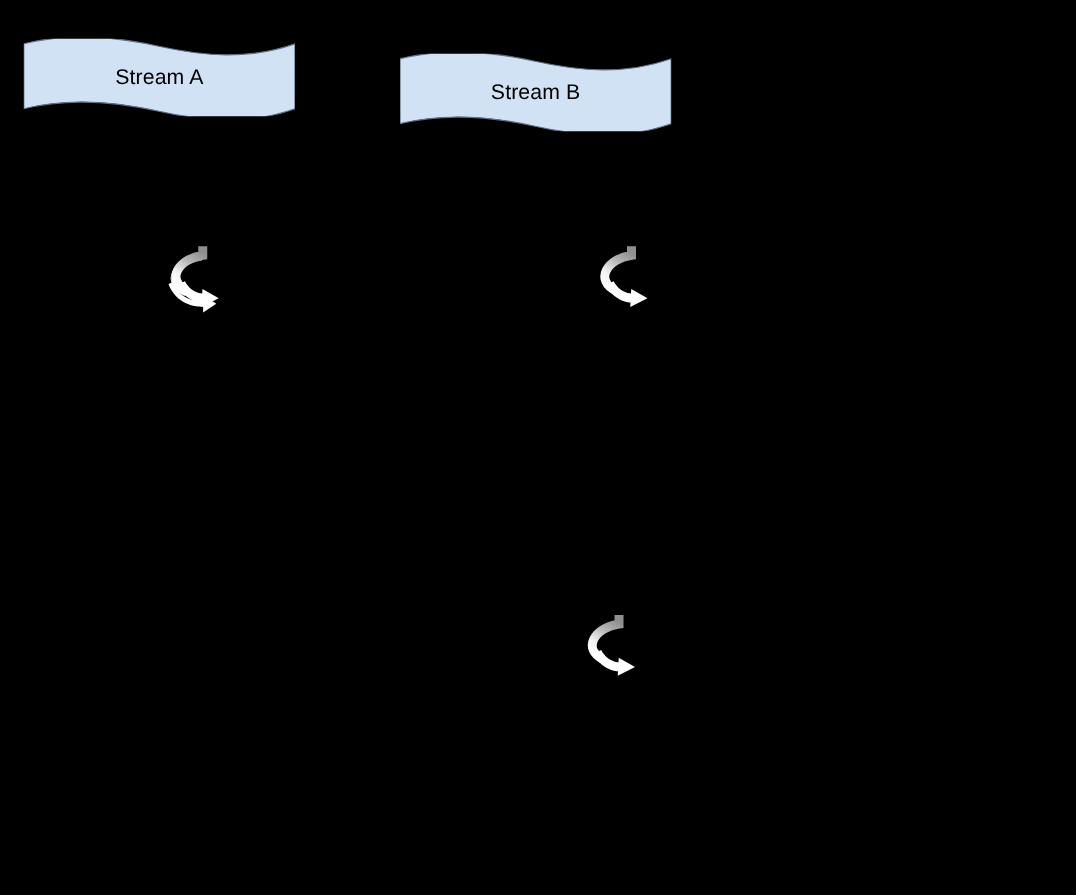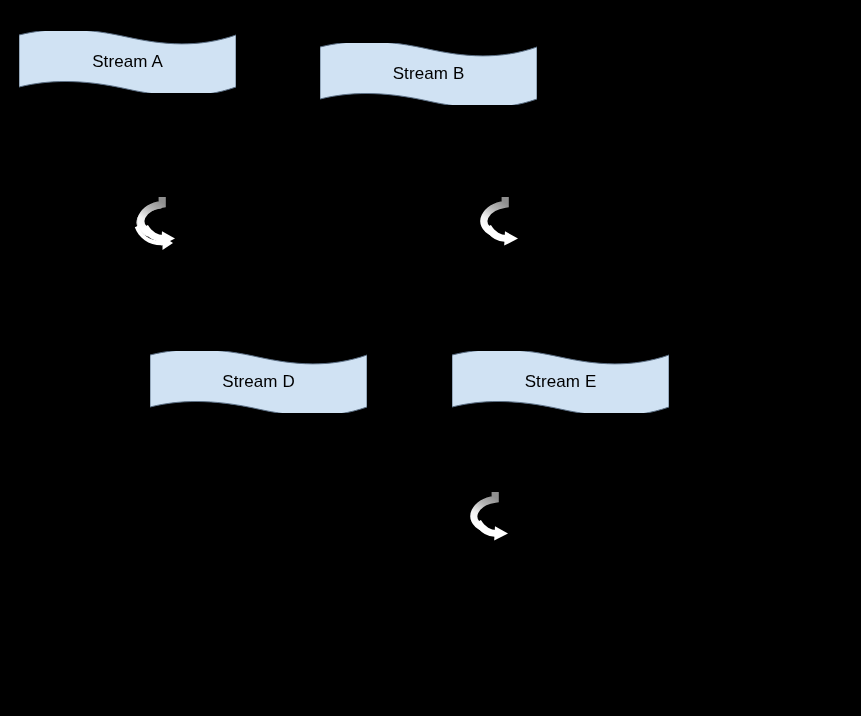--- a/index.html
+++ b/index.html
@@ -71,33 +71,21 @@
   </div>
 
   <div class="wave-node" id="node-1" style="left: 320px; top: 43px; padding-left: 48px;">
     <svg viewBox="0 0 217 62" preserveAspectRatio="none">
       <path d="M0,4 C36,-5 72,-2 108,6 C144,14 180,17 217,4 L217,56 C180,69 144,66 108,58 C72,50 36,47 0,56 Z" fill="#d0e2f3" stroke="#5d7085" stroke-width="1"></path>
     </svg>
     <div class="wave-label" style="color: rgb(0, 0, 0);">Stream B</div>
   </div>
 
 
-  <div class="wave-node" id="node-3" style="left: 150px; top: 351px;">
-    <svg viewBox="0 0 217 62" preserveAspectRatio="none">
-      <path d="M0,4 C36,-5 72,-2 108,6 C144,14 180,17 217,4 L217,56 C180,69 144,66 108,58 C72,50 36,47 0,56 Z" fill="#d0e2f3" stroke="#5d7085" stroke-width="1"></path>
-    </svg>
-    <div class="wave-label" style="color: rgb(0, 0, 0);">Stream D</div>
-  </div>
 
-  <div class="wave-node" id="node-4" style="left: 452px; top: 351px;">
-    <svg viewBox="0 0 217 62" preserveAspectRatio="none">
-      <path d="M0,4 C36,-5 72,-2 108,6 C144,14 180,17 217,4 L217,56 C180,69 144,66 108,58 C72,50 36,47 0,56 Z" fill="#d0e2f3" stroke="#5d7085" stroke-width="1"></path>
-    </svg>
-    <div class="wave-label" style="color: rgb(0, 0, 0);">Stream E</div>
-  </div>
 
 
   <div class="rotate-icon" id="icon-0" style="left: 131px; top: 193px;">
     <svg viewBox="0 0 52 60">
       <defs>
         <linearGradient id="rg0" x1="0.62" y1="0" x2="0.22" y2="1">
           <stop offset="0%" stop-color="#8f8f8f"></stop>
           <stop offset="35%" stop-color="#b6b6b6"></stop>
           <stop offset="70%" stop-color="#f2f2f2"></stop>
           <stop offset="100%" stop-color="#ffffff"></stop>

